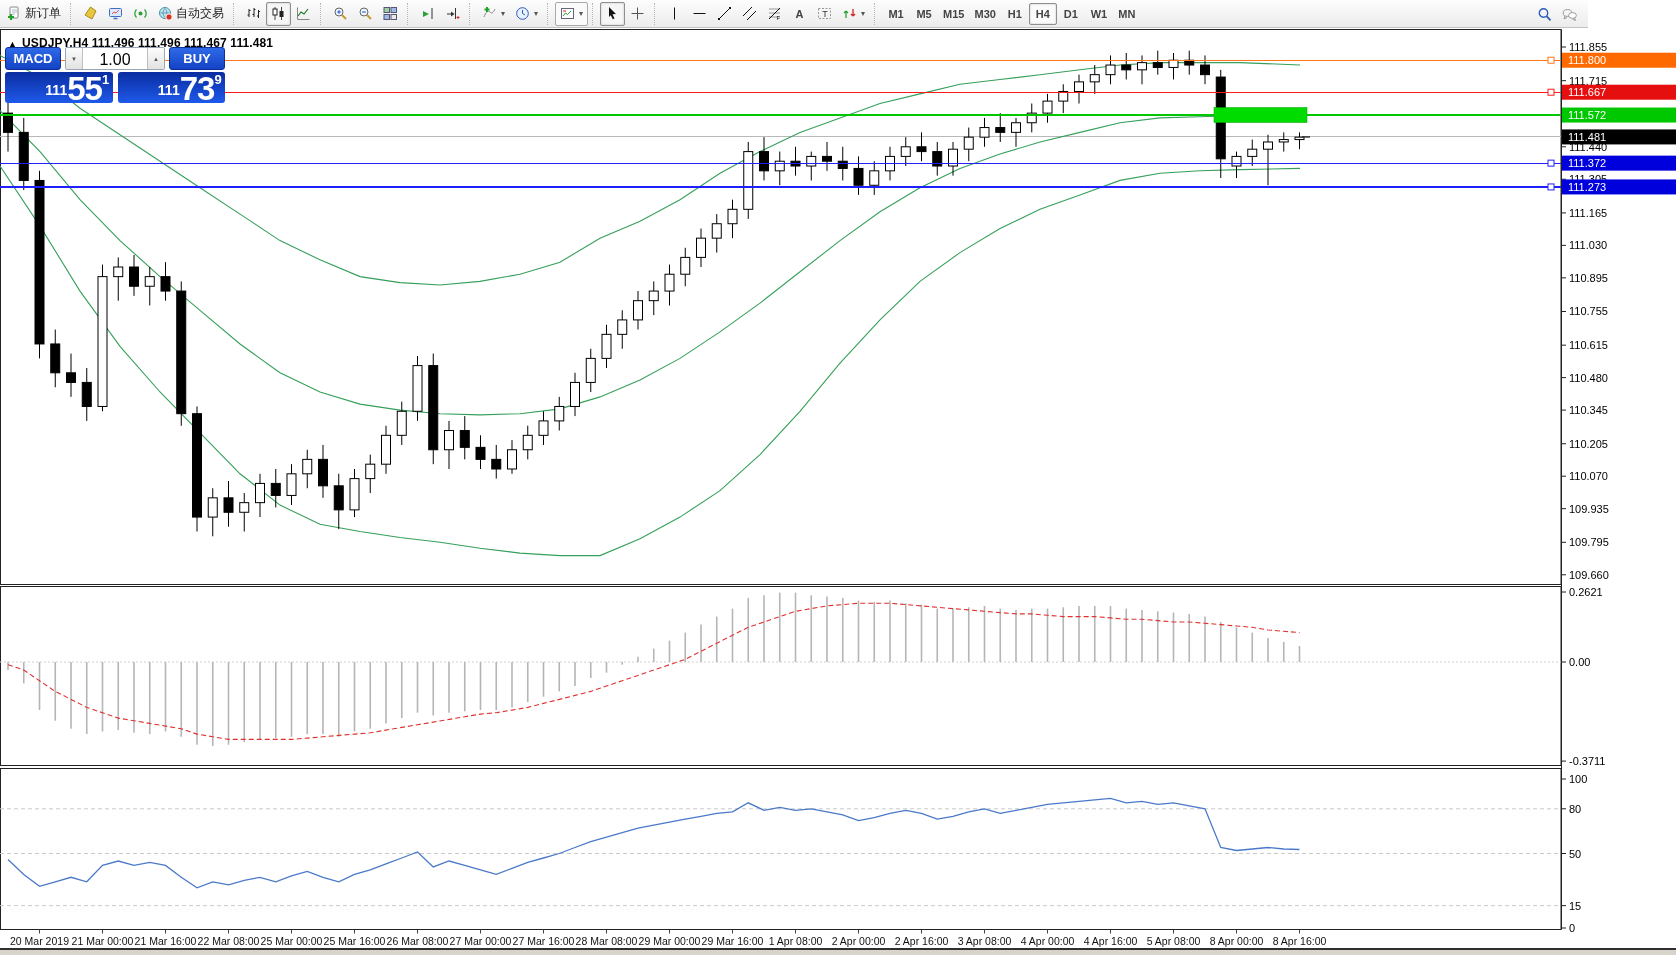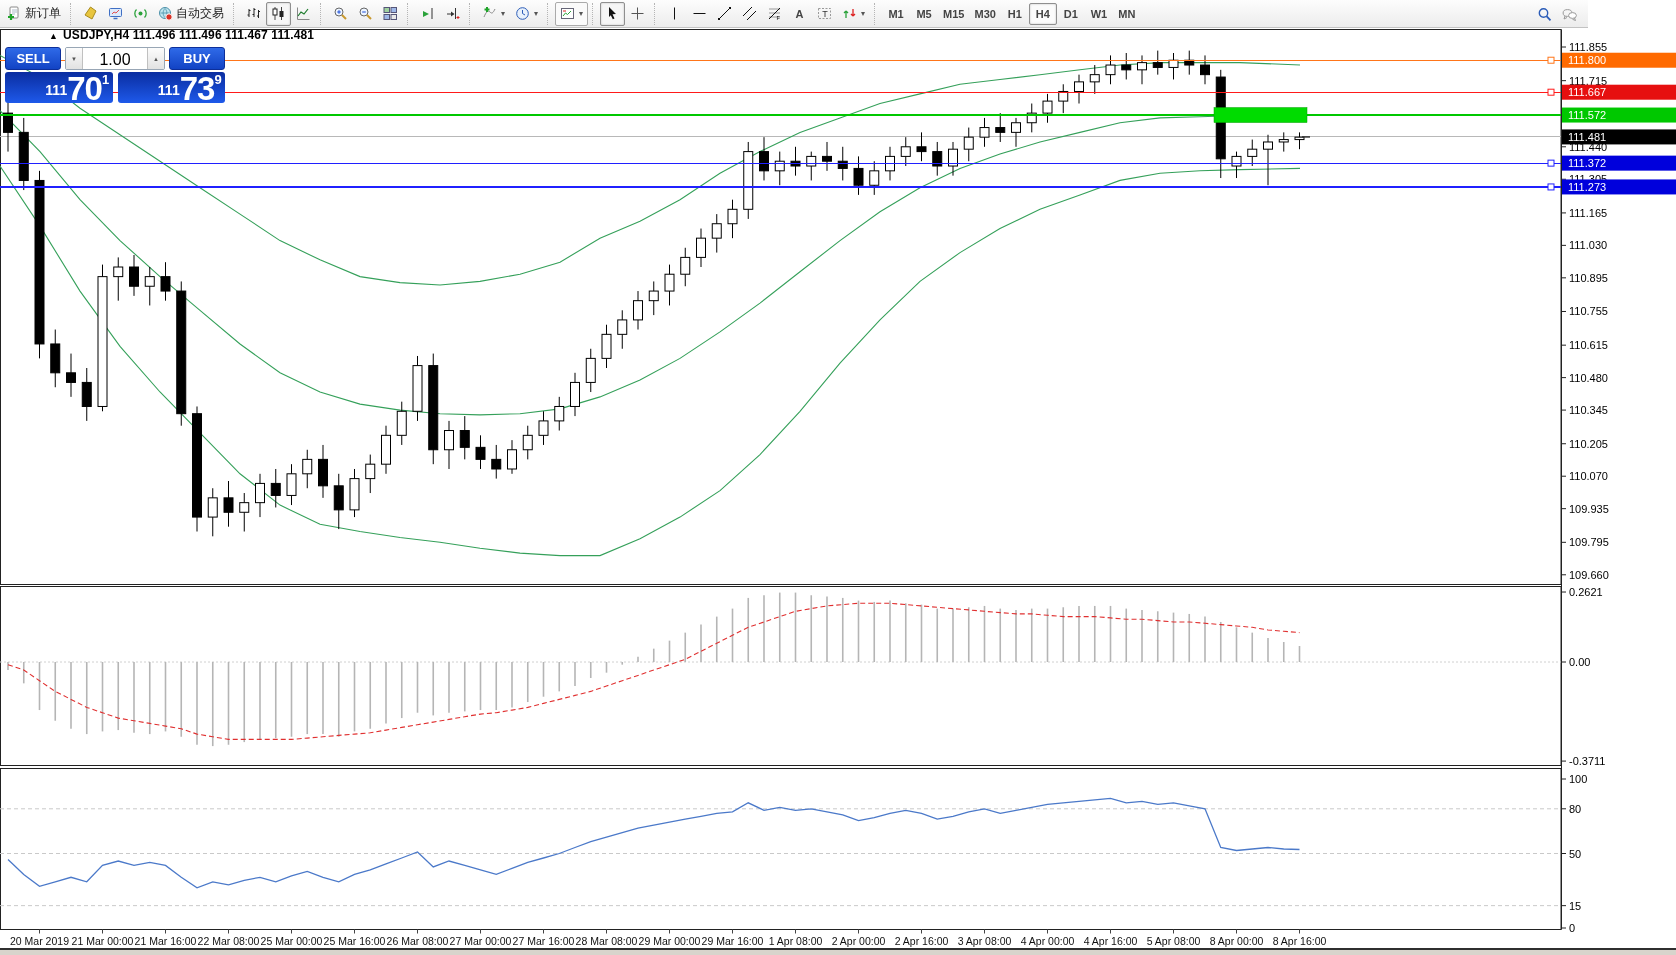--- a/index.html
+++ b/index.html
@@ -15,22 +15,22 @@
   .tb-btn.framed { border:1px solid #aaa; background:#fafafa; }
   .tb-sep { width:5px; height:22px; border-left:1px dotted #b5b5b5; margin:0 3px 0 4px; }
   .tb-arrow { font-size:8px; color:#555; margin-left:1px; }
   .tf-btn { height:22px; min-width:28px; text-align:center; font-size:11px; font-weight:bold;
     color:#444; padding:4px 4px 0 4px; border:1px solid transparent; border-radius:2px; }
   .tf-btn.active { background:#fbfbfb; border:1px solid #8f8f8f; box-shadow:inset 0 0 2px #bbb; }
   .tb-right { position:absolute; right:6px; top:2px; display:flex; align-items:center; }
   
   .chart-area { position:absolute; top:28px; left:0; width:1676px; height:927px; }
   #chart-svg { position:absolute; top:0; left:0; }
-  .chart-title { position:absolute; left:8px; top:0; font-size:12px; font-weight:600;
-    color:#000; z-index:10; letter-spacing:0.1px;margin-left:41px; }
+  .chart-title { position:absolute; left:8px; top:8px; font-size:12px; font-weight:600;
+    color:#000; z-index:10; letter-spacing:0.1px; }
   .chart-title .arrow { font-size:9px; margin-right:5px; }
   
   .one-click { position:absolute; left:5px; top:19px; width:220px; z-index:20; }
   .oc-row1 { display:flex; gap:4px; height:23px; }
   .oc-btn { flex:0 0 56px; background:linear-gradient(#2f6ae8,#1243c4); color:#fff;
     border:1px solid #0d2f9a; border-radius:3px; font-size:13px; font-weight:bold;
     font-family:inherit; cursor:pointer; }
   .vol { flex:1; display:flex; border:1px solid #98a6b5; background:#fff; border-radius:2px; overflow:hidden; }
   .vol-btn { width:17px; background:linear-gradient(#fcfcfc,#e2e2e2); border:none;
     border-right:1px solid #c0c0c0; font-size:6px; color:#555; cursor:pointer; }
@@ -694,32 +694,32 @@
       <rect x="0" y="920" width="1676" height="2" fill="#2f2f2f"></rect>
       <rect x="0" y="922" width="1676" height="5" fill="#d8d4cc"></rect>
     </svg>
 
   <div class="chart-title">
     <span class="arrow">▲</span><span>USDJPY,H4 111.496 111.496 111.467 111.481</span>
   </div>
 
   <div class="one-click">
     <div class="oc-row1">
-      <button class="oc-btn">SELL</button>
+      <button class="oc-btn">MACD</button>
       <div class="vol">
         <button class="vol-btn">▼</button>
         <div class="vol-val">1.00</div>
         <button class="vol-btn up">▲</button>
       </div>
       <button class="oc-btn">BUY</button>
     </div>
     <div class="oc-row2">
       <div class="oc-price">
         <span class="oc-small">111</span>
-        <span class="oc-big">70</span>
+        <span class="oc-big">55</span>
         <span class="oc-sup">1</span>
       </div>
       <div class="oc-price">
         <span class="oc-small">111</span>
         <span class="oc-big">73</span>
         <span class="oc-sup">9</span>
       </div>
     </div>
   </div>
 

